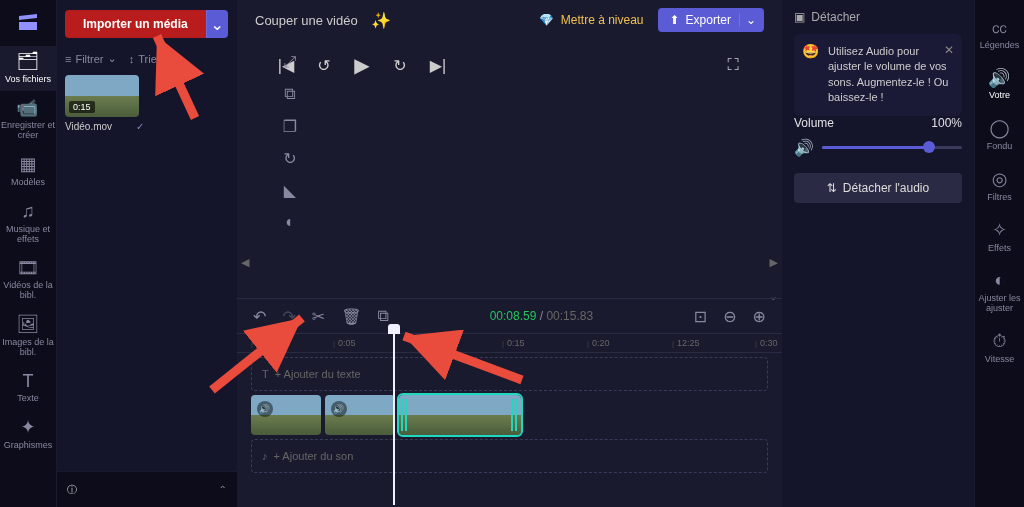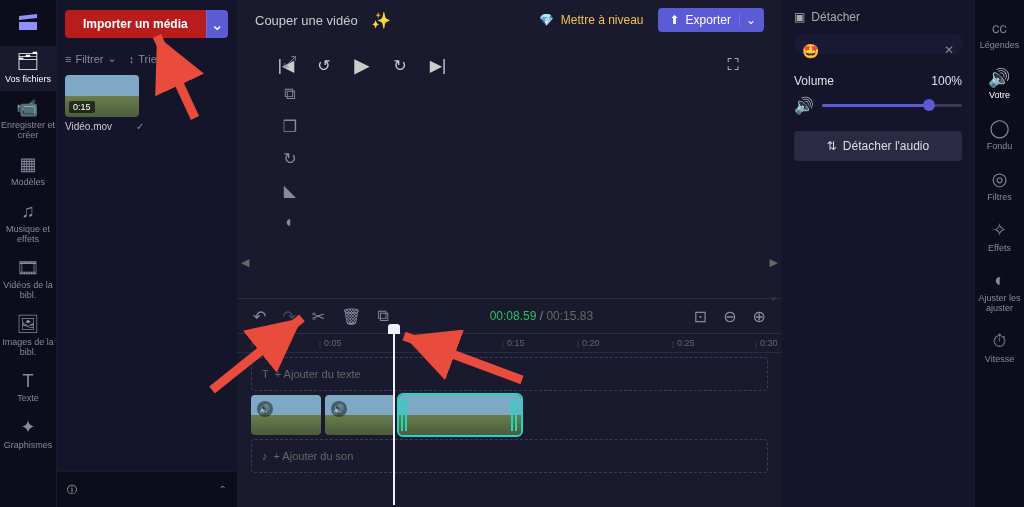--- a/index.html
+++ b/index.html
@@ -76,21 +76,21 @@
 .clip.selected { outline:2px solid #1fd8c0;}
 .clip.selected .bars { position:absolute; top:4px; bottom:4px; width:8px; background:repeating-linear-gradient(90deg,#1fd8c0,#1fd8c0 2px,transparent 2px,transparent 4px);}
 .clip.selected .bars.l { left:2px;} .clip.selected .bars.r { right:2px;}
 
 
 .prop-panel { position:absolute; right:50px; top:0; width:192px; height:507px; background:#14142a; padding:10px 12px;}
 .prop-panel .heading { display:flex; align-items:center; gap:6px; font-size:12px; color:#aaa;}
 .tip { margin-top:10px; background:#1a1a36; border-radius:6px; padding:10px 10px 10px 34px; font-size:11px; color:#ccc; position:relative; line-height:1.4;}
 .tip .emoji { position:absolute; left:8px; top:8px; font-size:14px;}
 .tip .close { position:absolute; right:8px; top:8px; color:#888; cursor:pointer; font-size:12px;}
-.vol-row { display:flex; align-items:center; justify-content:space-between; margin-top:20px; font-size:12px;text-align:right;}
+.vol-row { display:flex; align-items:center; justify-content:space-between; margin-top:0; font-size:12px;text-align:right;}
 .slider { margin-top:8px; display:flex; align-items:center; gap:8px;}
 .slider .bar { flex:1; height:3px; background:#3a3a5a; position:relative; border-radius:2px;}
 .slider .bar .fill { position:absolute; left:0; top:0; bottom:0; width:80%; background:#5b5bd6; border-radius:2px;}
 .slider .knob { width:12px; height:12px; border-radius:50%; background:#5b5bd6; position:absolute; right:-1px; top:-5px;}
 .detach { margin-top:16px; width:100%; height:30px; background:#2a2a44; border:none; border-radius:4px; color:#ddd; font-size:12px; cursor:pointer; display:flex; align-items:center; justify-content:center; gap:6px;}
 
 
 .savebar { position:absolute; left:57px; bottom:0; width:180px; height:36px; background:#0c0c1a; display:flex; align-items:center; padding:0 10px; font-size:10px; color:#ccc; gap:8px; border-top:1px solid #1a1a2e;}
 .savebar .arrow { margin-left:auto; color:#888; cursor:pointer;}
 
@@ -217,25 +217,25 @@
     <span class="t">✂</span>
     <span class="t">🗑</span>
     <span class="t">⧉</span>
     <span class="time"><span class="cur">00:08.59</span> / <span class="dur">00:15.83</span></span>
     <span class="t">⊡</span>
     <span class="t">⊖</span>
     <span class="t">⊕</span>
   </div>
   <div class="tl-ruler">
     <span class="tick" style="left:14px">|</span>
-    <span class="tick" style="left:82px">0:05</span>
+    <span class="tick" style="left:96px">0:05</span>
     <span class="tick" style="left:180px">0:10</span>
     <span class="tick" style="left:265px">0:15</span>
-    <span class="tick" style="left:340px">0:20</span>
-    <span class="tick" style="left:435px">0:25</span>
+    <span class="tick" style="left:350px">0:20</span>
+    <span class="tick" style="left:435px">12:25</span>
     <span class="tick" style="left:518px">0:30</span>
   </div>
   <div class="track">
       <span>T</span>
       <span>+ Ajouter du texte</span>
     </div>
   <div class="track video">
     <div class="clip" style="width:70px">
         <span class="spk">🔊</span>
       </div>
@@ -255,20 +255,21 @@
 <div class="playhead"></div>
 
 <div class="prop-panel">
   <div class="heading">
       <span>▣</span>
       <span>Détacher</span>
     </div>
   <div class="tip">
     <span class="emoji">🤩</span>
     <span class="close">✕</span>
+    <span>Utilisez Audio pour ajuster le volume de vos sons. Augmentez-le ! Ou baissez-le !</span>
   </div>
   <div class="vol-row">
       <span>Volume</span>
       <span>100%</span>
     </div>
   <div class="slider">
     <span style="color:#aaa">🔊</span>
     <div class="bar">
         <div class="fill">
           <div class="knob"></div>

